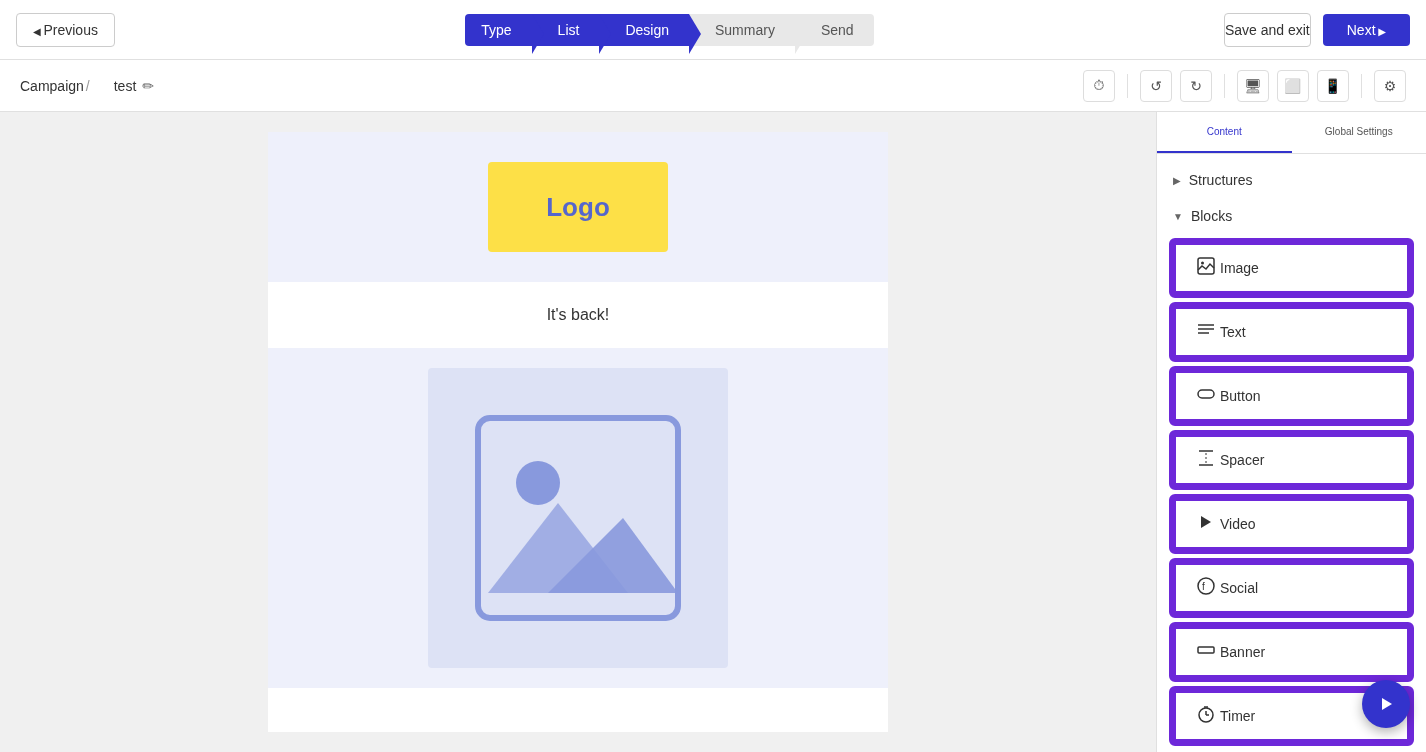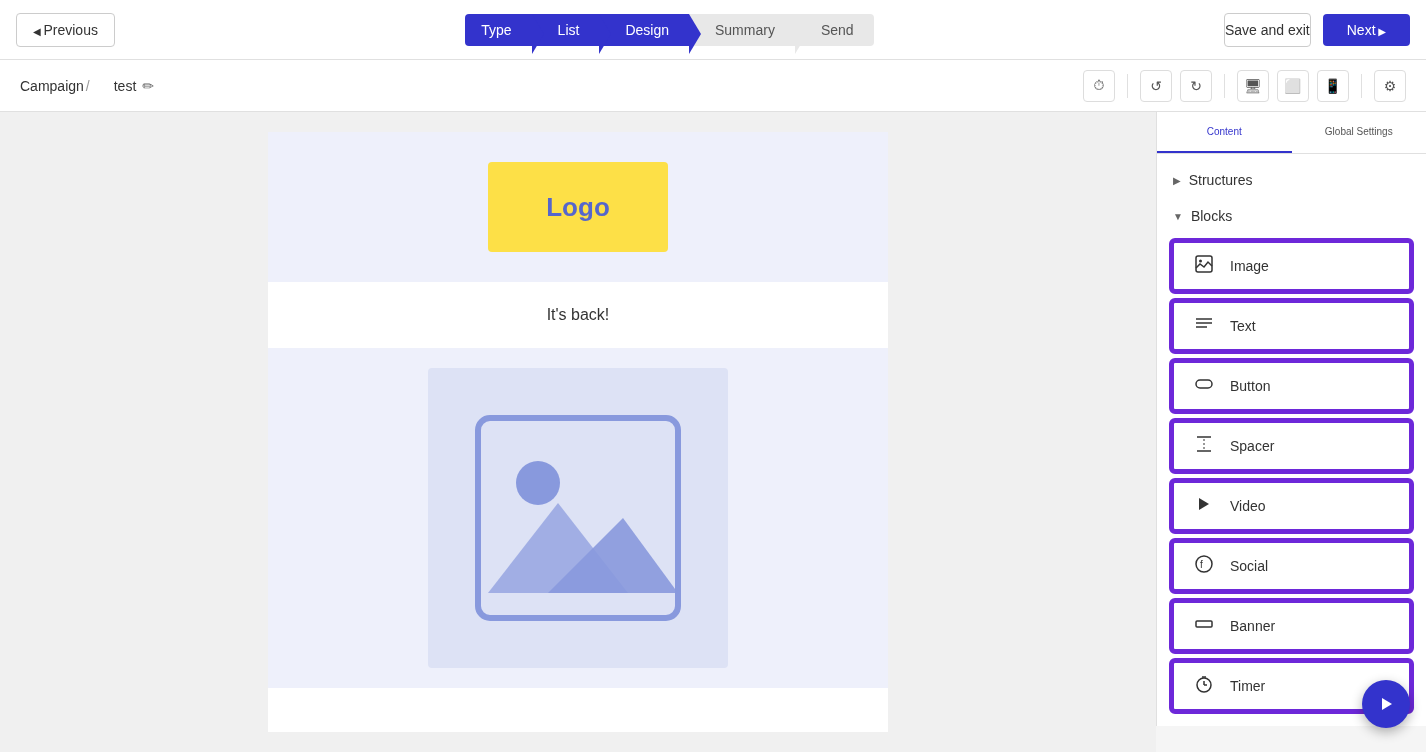--- a/index.html
+++ b/index.html
@@ -218,23 +218,23 @@
       font-size: 14px;
       font-weight: 500;
       color: #333;
       gap: 8px;
     }
     .section-header .chevron { font-size: 10px; color: #666; }
 
     .block-item {
       display: flex;
       align-items: center;
-      gap: 16px;
+      gap: 4px;
       padding: 12px 20px;
-      border: 5px solid #6d28d9;
+      border: 7px solid #6d28d9;
       margin: 4px 12px;
       border-radius: 6px;
       cursor: grab;
       font-size: 14px;
       color: #333;
       background: #fff;
     }
     .block-icon { font-size: 16px; color: #444; width: 20px; text-align: center; }
 
     

